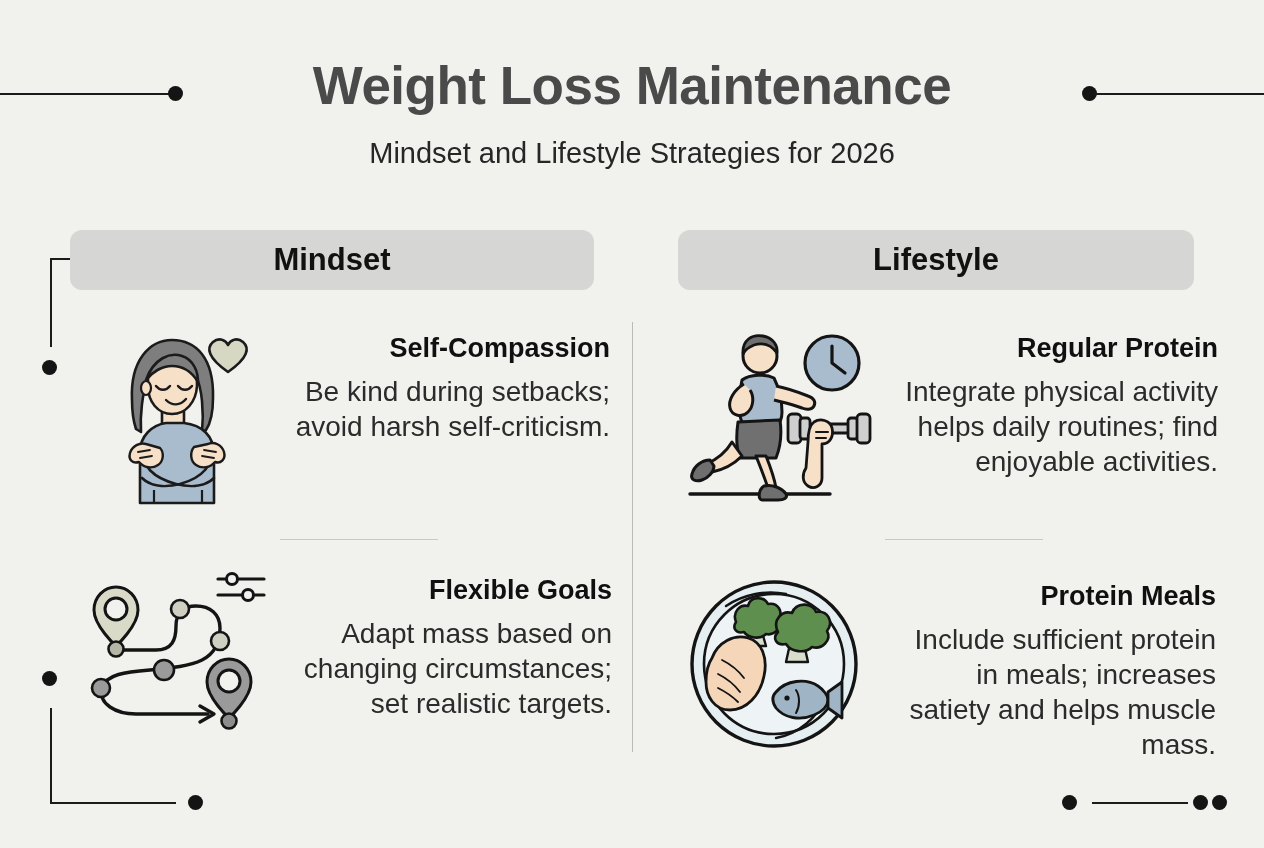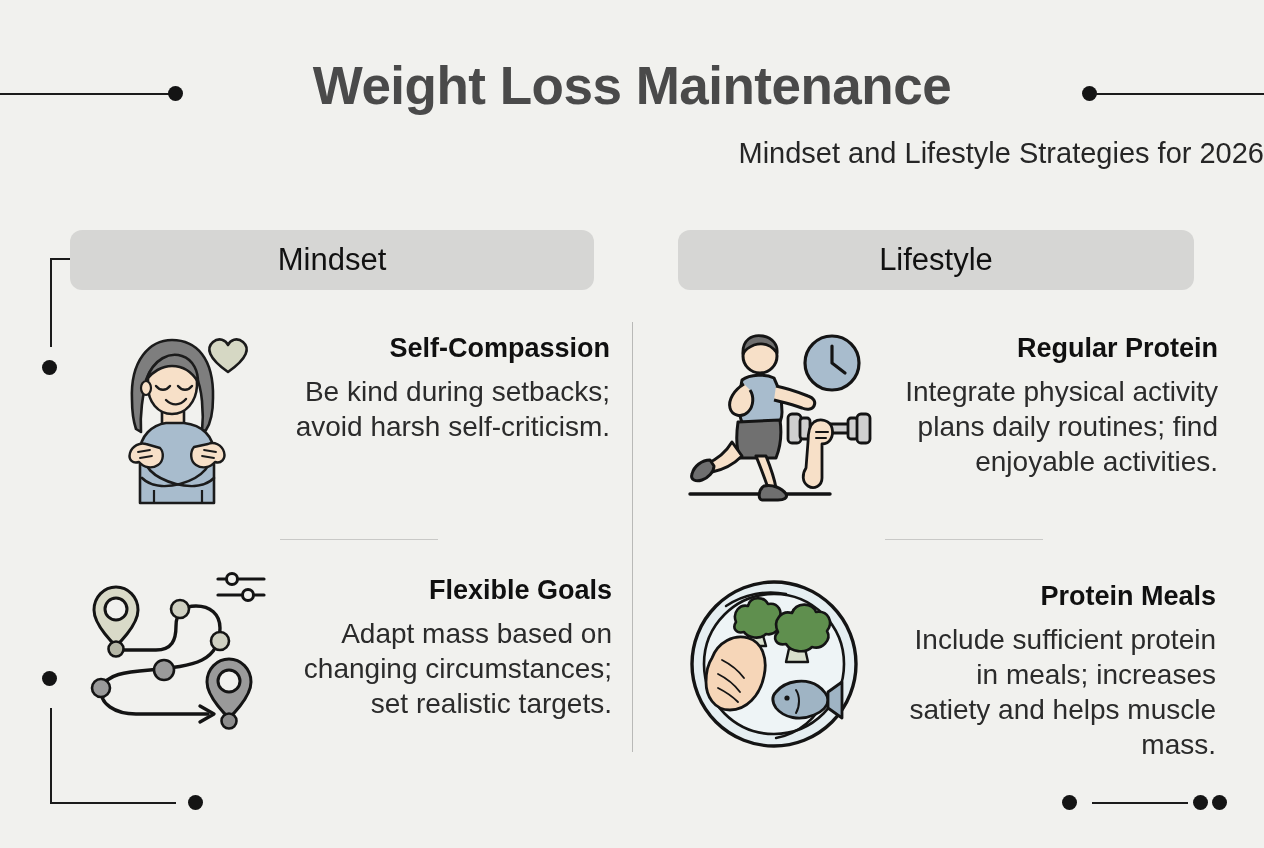--- a/index.html
+++ b/index.html
@@ -48,39 +48,39 @@
     font-weight: bold;
     letter-spacing: -0.5px;
     color: #4a4a4a;
     line-height: 1.1;
   }
   .subtitle {
     position: absolute;
     left: 0;
     top: 136px;
     width: 1264px;
-    text-align: right;
+    text-align: center;
     font-size: 29px;
     font-weight: normal;
     color: #262626;
     line-height: 1.2;
   }
 
   
   .pill {
     position: absolute;
     top: 230px;
     height: 60px;
     border-radius: 12px;
     background: #d6d6d4;
     display: flex;
     align-items: center;
     justify-content: center;
     font-size: 31px;
-    font-weight: normal;
+    font-weight: bold;
     color: #111111;
   }
   .pill.left  { left: 70px;  width: 524px; }
   .pill.right { left: 678px; width: 516px; }
 
   
   .center-divider {
     position: absolute;
     left: 632px;
     top: 322px;
@@ -297,21 +297,21 @@
         </g>
 
         <path d="M126 94 C132 90 142 92 144 100 C146 108 142 116 134 116
                  L134 150 C134 158 126 162 120 158 C114 154 114 146 118 140 L120 114
                  C120 104 122 97 126 94 Z" fill="#f7e0c8" stroke="#141414" stroke-width="2.8" stroke-linejoin="round"></path>
         <path d="M128 104 L140 104 M128 110 L138 110" stroke="#141414" stroke-width="2" stroke-linecap="round"></path>
       </svg>
     </div>
     <div class="body" style="padding-left:16px;">
       <p class="card-title">Regular Protein</p>
-      <p class="card-desc" style="max-width:330px;">Integrate physical activity plans daily routines; find enjoyable activities.</p>
+      <p class="card-desc" style="max-width:330px;">Integrate physical activity helps daily routines; find enjoyable activities.</p>
     </div>
   </div>
 
   <div class="card" style="left:686px; top:576px; width:530px;">
     <div class="art" style="width:185px;height:180px;">
       <svg width="185" height="180" viewBox="0 0 185 180">
 
         <circle cx="88" cy="88" r="82" fill="#e5eef1" stroke="#141414" stroke-width="3.4"></circle>
         <circle cx="88" cy="88" r="70" fill="#eef4f6" stroke="#141414" stroke-width="2.6"></circle>
         <path d="M40 30 C58 18 80 14 100 18" fill="none" stroke="#141414" stroke-width="2.4" stroke-linecap="round"></path>

